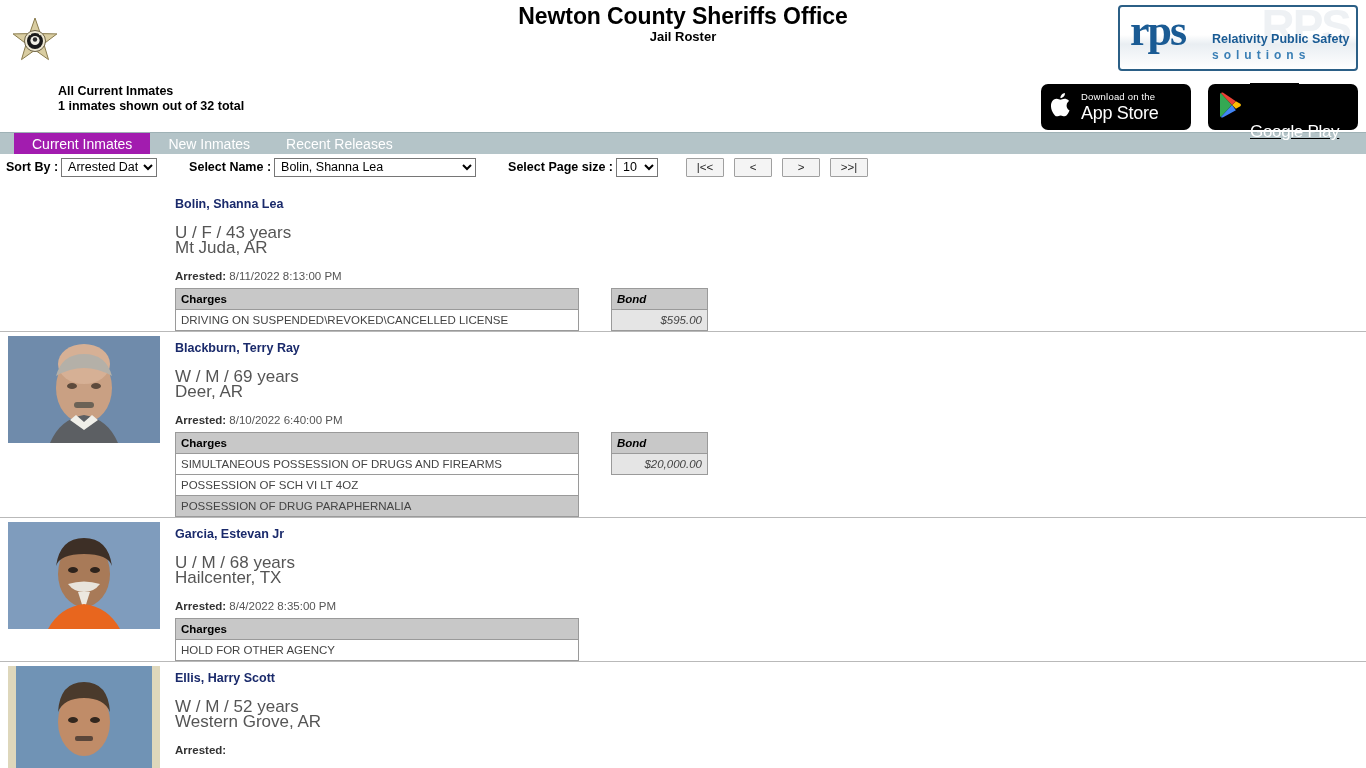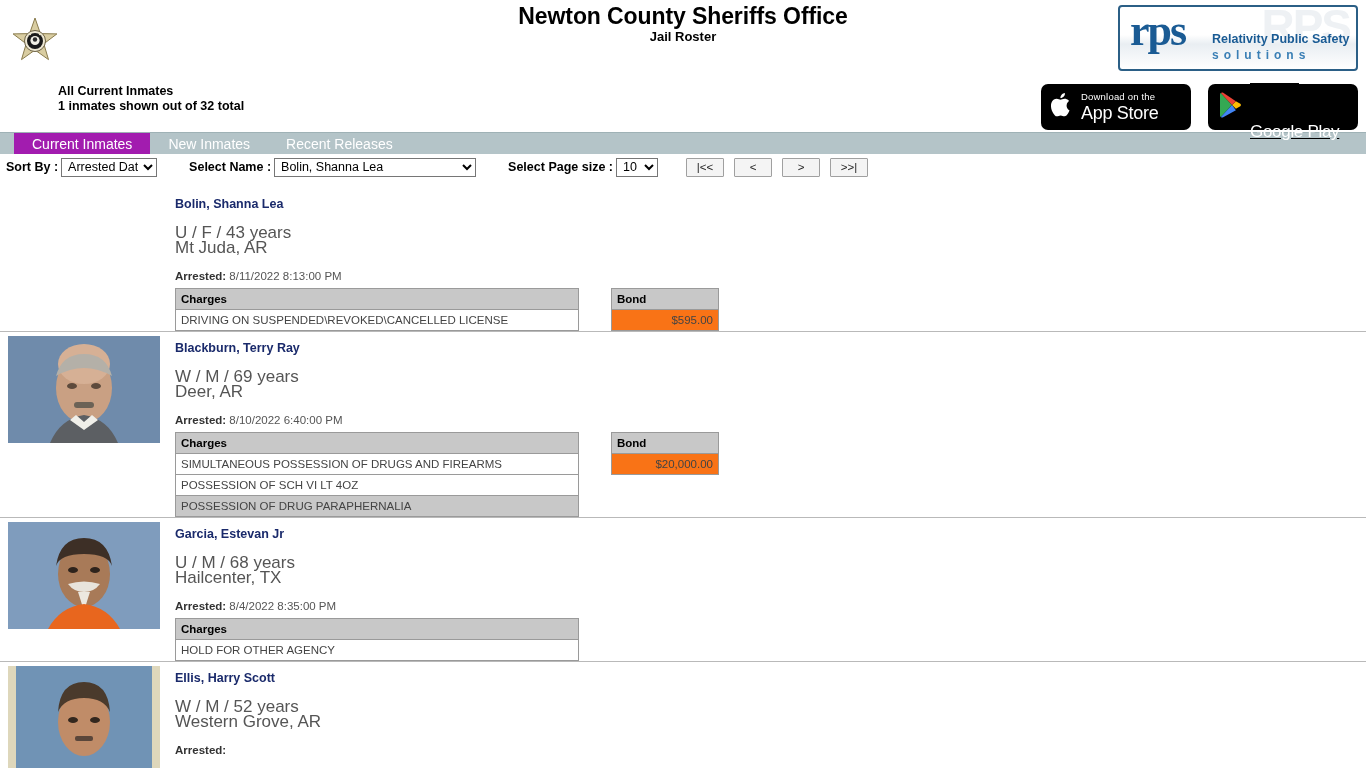--- a/index.html
+++ b/index.html
@@ -225,21 +225,21 @@
     margin-top: 5px;
     align-items: flex-start;
     gap: 32px;
   }
   table.charges, table.bond {
     border-collapse: collapse;
     font-size: 11.5px;
     padding-left: 8px;
   }
   table.charges { width: 404px; }
-  table.bond { width: 108px; }
+  table.bond { width: 97px; font-style: italic; }
   table.charges th, table.bond th {
     background: #c8c8c8;
     border: 1px solid #9a9a9a;
     text-align: left;
     font-weight: bold;
     font-size: 11.5px;
     color: #000000;
     padding: 3px 5px;
     line-height: 14px;
   }
@@ -254,21 +254,21 @@
   }
   table.charges tr.alt td { background: #c8c8c8; }
   table.bond td {
     border-left: 1px solid #9a9a9a;
     border-right: 1px solid #9a9a9a;
     border-bottom: 1px solid #9a9a9a;
     padding: 3px 5px;
     color: #444444;
     text-align: right;
     line-height: 14px;
-    background: #f97316;
+    background: #e5e5e5;
   }
 </style>
 </head>
 <body>
 
 <div class="header">
 
   <div class="badge-wrap">
     <svg width="50" height="50" viewBox="0 0 50 50">
       <g transform="translate(25,25)">

